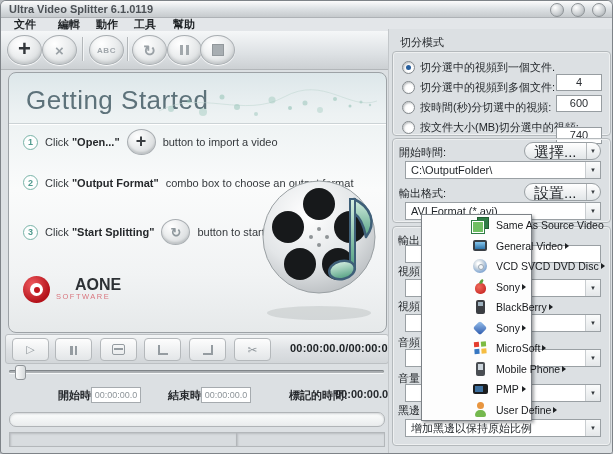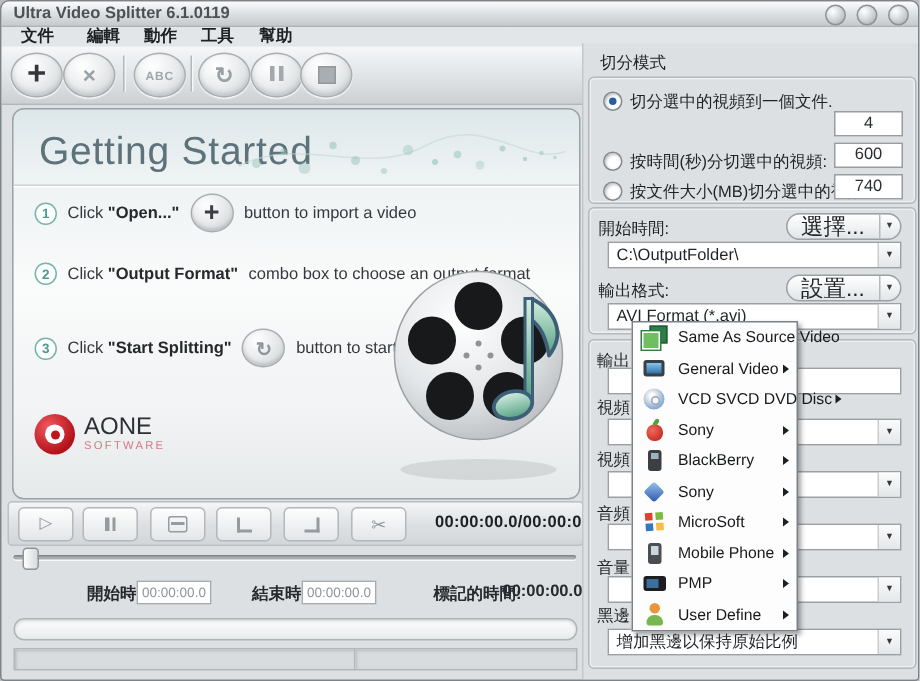--- a/index.html
+++ b/index.html
@@ -49,21 +49,21 @@
   .steptext{font-size:11px;color:#35393d;}
   .steptext b{color:#26292c;}
   .mini-btn{width:27px;height:24px;border-radius:50%;border:1px solid #a9aeb2;background:radial-gradient(ellipse at 35% 28%,#ffffff,#e9ebec 45%,#ced2d4);display:flex;align-items:center;justify-content:center;box-shadow:inset 0 -2px 2px rgba(140,145,150,.35);}
   .mini-btn .p{font-size:18px;font-weight:bold;color:#3a3e42;line-height:1;margin-top:-2px;}
   .mini-btn .r{font-size:13px;font-weight:bold;color:#8e979c;line-height:1;}
   .reel{position:absolute;left:248px;top:98px;}
   .aone{position:absolute;left:14px;top:203px;display:flex;align-items:center;gap:6px;}
   .aone-ic{width:27px;height:27px;border-radius:50%;background:radial-gradient(circle at 35% 32%,#ef5a5f,#b4121a 70%);position:relative;flex:none;}
   .aone-ic::before{content:"";position:absolute;left:7px;top:7px;width:13px;height:13px;border-radius:50%;background:#fff;}
   .aone-ic::after{content:"";position:absolute;left:11px;top:11px;width:6px;height:6px;border-radius:50%;background:#c0171e;}
-  .aone-name{font-size:16px;font-weight:normal;color:#2d3135;line-height:14px;}
+  .aone-name{font-size:16px;font-weight:bold;color:#2d3135;line-height:14px;margin-left:19px;}
   .aone-sub{font-size:7.5px;color:#d9767e;letter-spacing:1.5px;}
   
   .playerbar{position:absolute;left:4px;top:333px;width:382px;height:28px;background:linear-gradient(#f3f5f6,#dde0e3 55%,#d2d6d9);border:1px solid #bcc0c3;border-radius:3px;}
   .pbtn{position:absolute;top:3px;width:35px;height:21px;border:1px solid #b4b8bb;border-radius:4px;background:linear-gradient(#fdfdfd,#e3e6e8);display:flex;align-items:center;justify-content:center;color:#8f969b;}
   .pbtn .play{font-size:11px;line-height:1;}
   .pbtn .pb i{display:inline-block;width:2.5px;height:9px;background:#959ca1;margin:0 1px;}
   .g-stop{width:11px;height:9px;border:1px solid #959ca1;border-radius:2px;position:relative;}
   .g-stop::after{content:"";position:absolute;left:1px;right:1px;top:3px;height:2px;background:#959ca1;}
   .g-L{width:8px;height:8px;border-left:2px solid #959ca1;border-bottom:2px solid #959ca1;}
   .g-J{width:8px;height:8px;border-right:2px solid #959ca1;border-bottom:2px solid #959ca1;}
@@ -75,21 +75,21 @@
   .trow-label{position:absolute;font-size:11px;font-weight:bold;color:#26292d;white-space:nowrap;}
   .tbox{position:absolute;width:48px;height:14px;background:#fff;border:1px solid #a6abaf;font-size:9px;color:#8e959a;text-align:center;line-height:14px;}
   .tval{position:absolute;font-size:11px;font-weight:bold;color:#26292d;}
   .progress{position:absolute;left:8px;top:411px;width:374px;height:13px;border:1px solid #b0b4b7;border-radius:7px;background:linear-gradient(#fcfdfd,#e9eced);box-shadow:inset 0 1px 2px rgba(130,135,140,.35);}
   .statusbar{position:absolute;left:8px;top:431px;width:376px;height:15px;display:flex;}
   .scell{border:1px solid #b3b7ba;background:#d8dcdf;box-shadow:inset 1px 1px 2px rgba(125,130,135,.35);}
   .scell.c1{width:226px;}
   .scell.c2{flex:1;margin-left:-1px;}
   
   .fmenu{position:absolute;left:420px;top:213px;width:109px;background:#fdfdfd;border:1px solid #7c8186;box-shadow:2px 2px 3px rgba(50,55,60,.45);z-index:50;}
-  .mrow{height:20.5px;display:flex;align-items:center;padding:0 5px 0 6px;}
+  .mrow{height:20.5px;display:flex;align-items:center;padding:0 5px 0 6px;margin-left:44px;}
   .mlabel{font-size:10.5px;color:#17191c;white-space:nowrap;flex:1;}
   .marr{width:0;height:0;border-left:4px solid #1d2023;border-top:3.5px solid transparent;border-bottom:3.5px solid transparent;margin-left:2px;}
   .micon{width:17px;height:16px;margin-right:7px;position:relative;flex:none;}
   .ic-same::before{content:"";position:absolute;left:5px;top:0;width:10px;height:10px;background:#2f7d46;border:1px solid #215c33;}
   .ic-same::after{content:"";position:absolute;left:0;top:4px;width:10px;height:10px;background:#6fbf62;border:1px solid #fff;box-shadow:0 0 0 1px #2f7d46;}
   .ic-gvideo::before{content:"";position:absolute;left:1px;top:2px;width:14px;height:11px;background:#3a3f45;border-radius:2px;}
   .ic-gvideo::after{content:"";position:absolute;left:3px;top:4px;width:10px;height:7px;background:linear-gradient(#86c6ec,#2d73a9);}
   .ic-disc::before{content:"";position:absolute;left:1px;top:1px;width:14px;height:14px;border-radius:50%;background:radial-gradient(circle at 40% 35%,#ffffff 10%,#cfd9e2 35%,#8fb0d6 65%,#6f93c2);}
   .ic-disc::after{content:"";position:absolute;left:6px;top:6px;width:4px;height:4px;border-radius:50%;background:#f4f7f9;border:1px solid #9aa6b2;}
   .ic-apple::before{content:"";position:absolute;left:3px;top:4px;width:11px;height:11px;border-radius:46%;background:radial-gradient(circle at 35% 35%,#ef6a5a,#c01818);}
@@ -281,31 +281,35 @@
   </div>
 
   <div class="rpanel">
 
     <span class="glabel" style="left:9px;top:7px">切分模式</span>
     <div class="group" style="left:3px;top:22px;width:217px;height:83px">
       <div class="radio-row" style="left:9px;top:8px">
           <span class="radio sel"></span>
           <span class="radio-label">切分選中的視頻到一個文件.</span>
         </div>
+      <div class="radio-row" style="left:9px;top:28px">
+          <span class="radio"></span>
+          <span class="radio-label">切分選中的視頻到多個文件:</span>
+        </div>
       <div class="radio-row" style="left:9px;top:48px">
           <span class="radio"></span>
           <span class="radio-label">按時間(秒)分切選中的視頻:</span>
         </div>
       <div class="radio-row" style="left:9px;top:68px">
           <span class="radio"></span>
           <span class="radio-label">按文件大小(MB)切分選中的視頻:</span>
         </div>
       <span class="numbox" style="left:163px;top:22px">4</span>
       <span class="numbox" style="left:163px;top:43px">600</span>
-      <span class="numbox" style="left:163px;top:64px">740</span>
+      <span class="numbox" style="left:163px;top:75px">740</span>
     </div>
 
     <div class="group" style="left:3px;top:109px;width:217px;height:83px">
       <span class="flabel" style="left:6px;top:6px">開始時間:</span>
       <div class="pill" style="left:131px;top:3px">
         <span class="txt">選擇...</span>
           <span class="psep"></span>
           <span class="parr">▼</span>
       </div>
       <div class="combo" style="left:12px;top:22px;width:194px">

